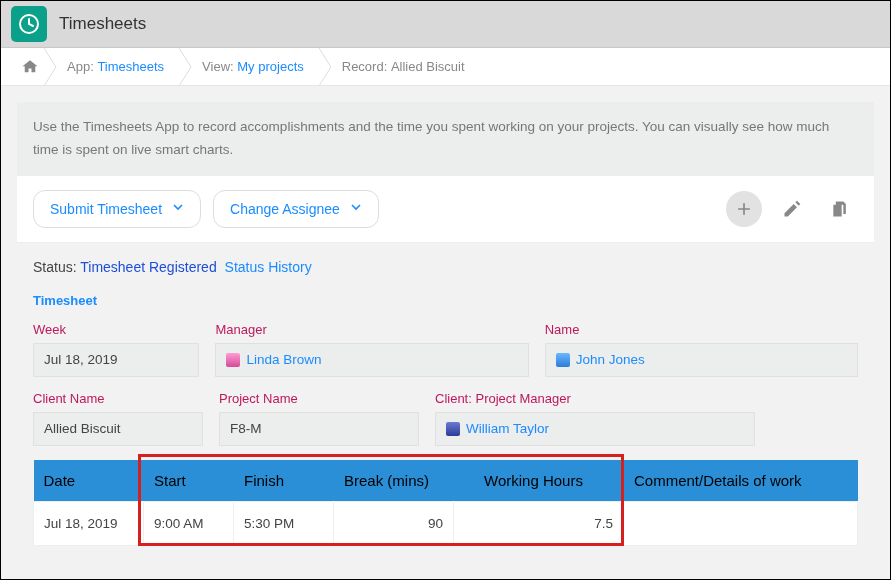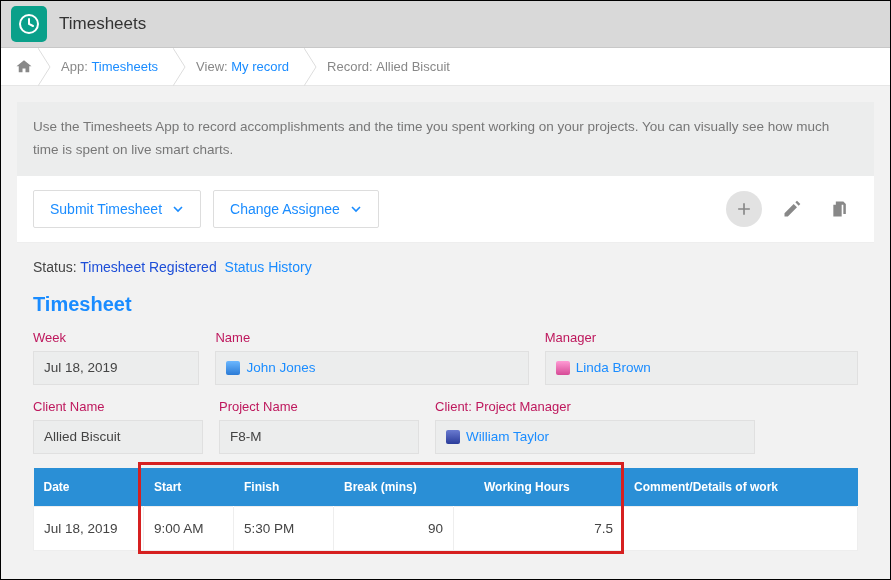--- a/index.html
+++ b/index.html
@@ -28,21 +28,21 @@
     border-radius: 5px;
     display: flex; align-items: center; justify-content: center;
   }
   .app-icon svg { width: 24px; height: 24px; }
   .app-title { font-size: 17px; font-weight: 500; color: #333; }
   .breadcrumb-bar {
     background: #fff;
     height: 38px;
     display: flex;
     align-items: center;
-    padding: 0 14px;
+    padding: 0 20px;
     gap: 0;
     border-bottom: 1px solid #e6e6e6;
     font-size: 13px;
     color: #777;
   }
   .home-icon {
     width: 18px; height: 18px;
     fill: #888;
     margin-right: 6px;
     cursor: pointer;
@@ -86,23 +86,23 @@
     align-items: center;
     gap: 12px;
     border-bottom: 1px solid #eee;
   }
   .btn {
     border: 1px solid #ddd;
     background: #fff;
     color: #1a8cff;
     font-size: 14px;
     padding: 10px 16px;
-    border-radius: 2px;
-    display: flex;
-    align-items: center;
+    border-radius: 12px;
+    display: flex;
+    align-items: flex-start;
     gap: 10px;
     cursor: pointer;
   }
   .btn .chev {
     width: 12px; height: 12px;
   }
   .toolbar-spacer { flex: 1; }
   .icon-btn {
     width: 36px; height: 36px;
     border-radius: 50%;
@@ -114,21 +114,21 @@
   .icon-btn svg { width: 20px; height: 20px; fill: #888; }
   .status-row {
     padding: 16px 16px 8px;
     font-size: 14px;
     color: #444;
   }
   .status-row .value { color: #1d4ed8; }
   .status-history { color: #1a8cff; margin-left: 4px; cursor: pointer; }
   .section-title {
     color: #1a8cff;
-    font-size: 20px;
+    font-size: 13px;
     font-weight: 600;
     padding: 10px 16px 14px;
   }
   .form-area { padding: 0 16px; }
   .form-row {
     display: flex;
     gap: 16px;
     margin-bottom: 14px;
   }
   .field {
@@ -159,23 +159,23 @@
   .avatar.pink { background: linear-gradient(#ff9bd4,#d64a96); }
   .avatar.navy { background: linear-gradient(#6a7bd0,#2a3c9a); }
   .table-area { padding: 0 16px; position: relative; }
   table {
     width: 100%;
     border-collapse: collapse;
     table-layout: fixed;
   }
   thead th {
     background: #2a8fd6;
-    color: #ffffff;
-    font-weight: 700;
-    font-size: 12px;
+    color: #000000;
+    font-weight: 400;
+    font-size: 15px;
     text-align: left;
     padding: 12px 10px;
     border-right: 1px solid rgba(255,255,255,0);
   }
   tbody td {
     background: #fff;
     border: 1px solid #eee;
     padding: 14px 10px;
     font-size: 13.5px;
     color: #444;
@@ -210,21 +210,21 @@
           <path d="M0,0 L12,19 L0,38" fill="none" stroke="#ddd" stroke-width="1"></path>
         </svg></span>
     <span class="crumb-label">App:</span>&nbsp;
     <span class="crumb-link">Timesheets</span>
   </div>
   <div class="crumb">
     <span class="arrow-sep"><svg viewBox="0 0 14 38">
           <path d="M0,0 L12,19 L0,38" fill="none" stroke="#ddd" stroke-width="1"></path>
         </svg></span>
     <span class="crumb-label">View:</span>&nbsp;
-    <span class="crumb-link">My record</span>
+    <span class="crumb-link">My projects</span>
   </div>
   <div class="crumb">
     <span class="arrow-sep"><svg viewBox="0 0 14 38">
           <path d="M0,0 L12,19 L0,38" fill="none" stroke="#ddd" stroke-width="1"></path>
         </svg></span>
     <span class="crumb-label">Record:</span>&nbsp;
     <span class="crumb-text">Allied Biscuit</span>
   </div>
 </div>
 
@@ -271,31 +271,31 @@
 
   <div class="section-title">Timesheet</div>
 
   <div class="form-area">
     <div class="form-row">
       <div class="field" style="width:170px">
         <div class="field-label">Week</div>
         <div class="field-box">Jul 18, 2019</div>
       </div>
       <div class="field" style="width:320px">
+        <div class="field-label">Manager</div>
+        <div class="field-box link">
+          <span class="avatar pink"></span>
+          <span>Linda Brown</span>
+        </div>
+      </div>
+      <div class="field" style="width:320px">
         <div class="field-label">Name</div>
         <div class="field-box link">
           <span class="avatar blue"></span>
           <span>John Jones</span>
-        </div>
-      </div>
-      <div class="field" style="width:320px">
-        <div class="field-label">Manager</div>
-        <div class="field-box link">
-          <span class="avatar pink"></span>
-          <span>Linda Brown</span>
         </div>
       </div>
     </div>
     <div class="form-row">
       <div class="field" style="width:170px">
         <div class="field-label">Client Name</div>
         <div class="field-box">Allied Biscuit</div>
       </div>
       <div class="field" style="width:200px">
         <div class="field-label">Project Name</div>

